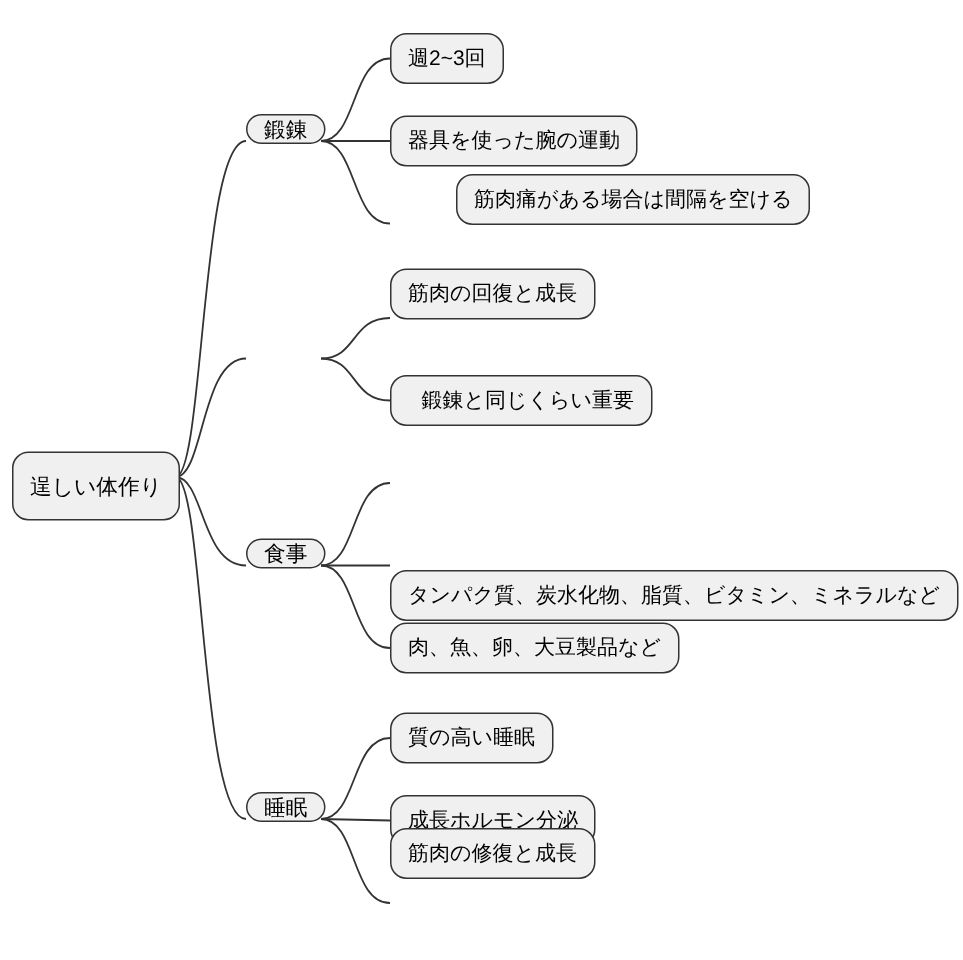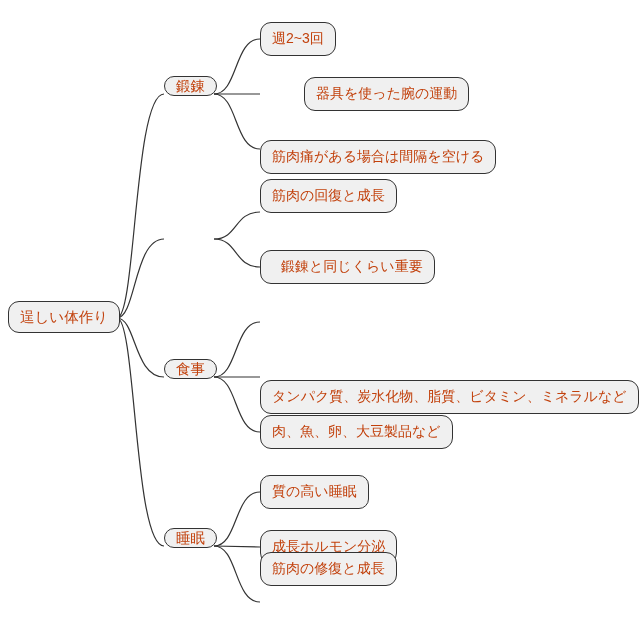--- a/index.html
+++ b/index.html
@@ -11,34 +11,34 @@
     overflow:hidden;
   }
   .edges{position:absolute;left:0;top:0;width:642px;height:640px;}
   .edges path{fill:none;stroke:#333333;stroke-width:1.2;}
   .node{
     position:absolute;
     box-sizing:border-box;
     background:#f0f0f0;
     border:1.5px solid #333333;
     border-radius:11px;
-    color:#c2410c;
+    color:#000000;
     font-size:14px;
     padding:0 11px;
     white-space:nowrap;
     display:flex;align-items:center;
   }
-  .root{left:8px;top:301px;height:32px;font-size:14.5px;}
+  .root{left:8px;top:301px;height:46px;font-size:14.5px;}
   .branch{left:164px;height:20px;font-size:14.5px;}
   .leaf{left:260px;height:34px;}
   .b0{top:76px;}  .b1{top:221px;} .b2{top:359px;} .b3{top:528px;}
-  .l0{top:22px;}  .l1{top:77px;margin-left:44px;}  .l2{top:140px;}
+  .l0{top:22px;}  .l1{top:77px;}  .l2{top:116px;margin-left:44px;}
   .l3{top:179px;} .l4{top:250px;padding-left:20px;}
   .l5{top:305px;} .l6{top:380px;} .l7{top:415px;}
-  .l8{top:475px;border-radius:10px;} .l9{top:530px;} .l10{top:552px;}
+  .l8{top:475px;} .l9{top:530px;} .l10{top:552px;}
 </style>
 </head>
 <body>
 
 <div class="canvas">
 
   <svg class="edges" viewBox="0 0 642 640" xmlns="http://www.w3.org/2000/svg">
 
     <path d="M117,318 C136,318 134,94 164,94"></path>
     <path d="M117,318 C136,318 134,239 164,239"></path>

